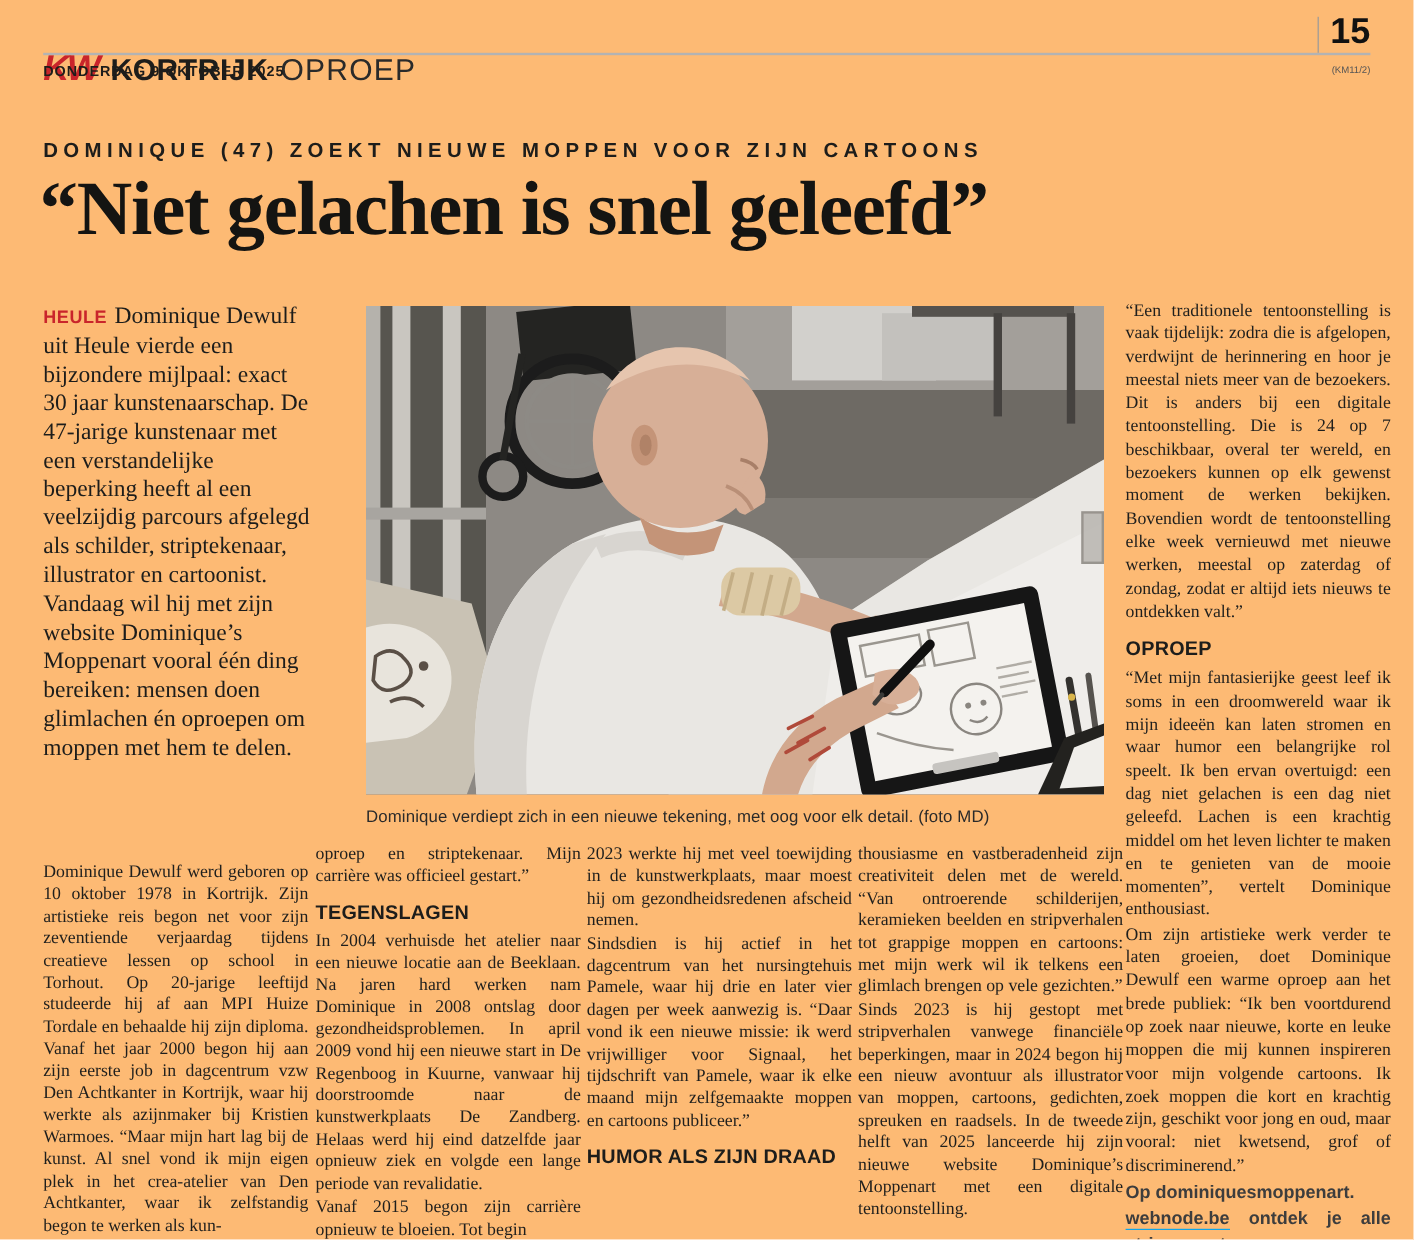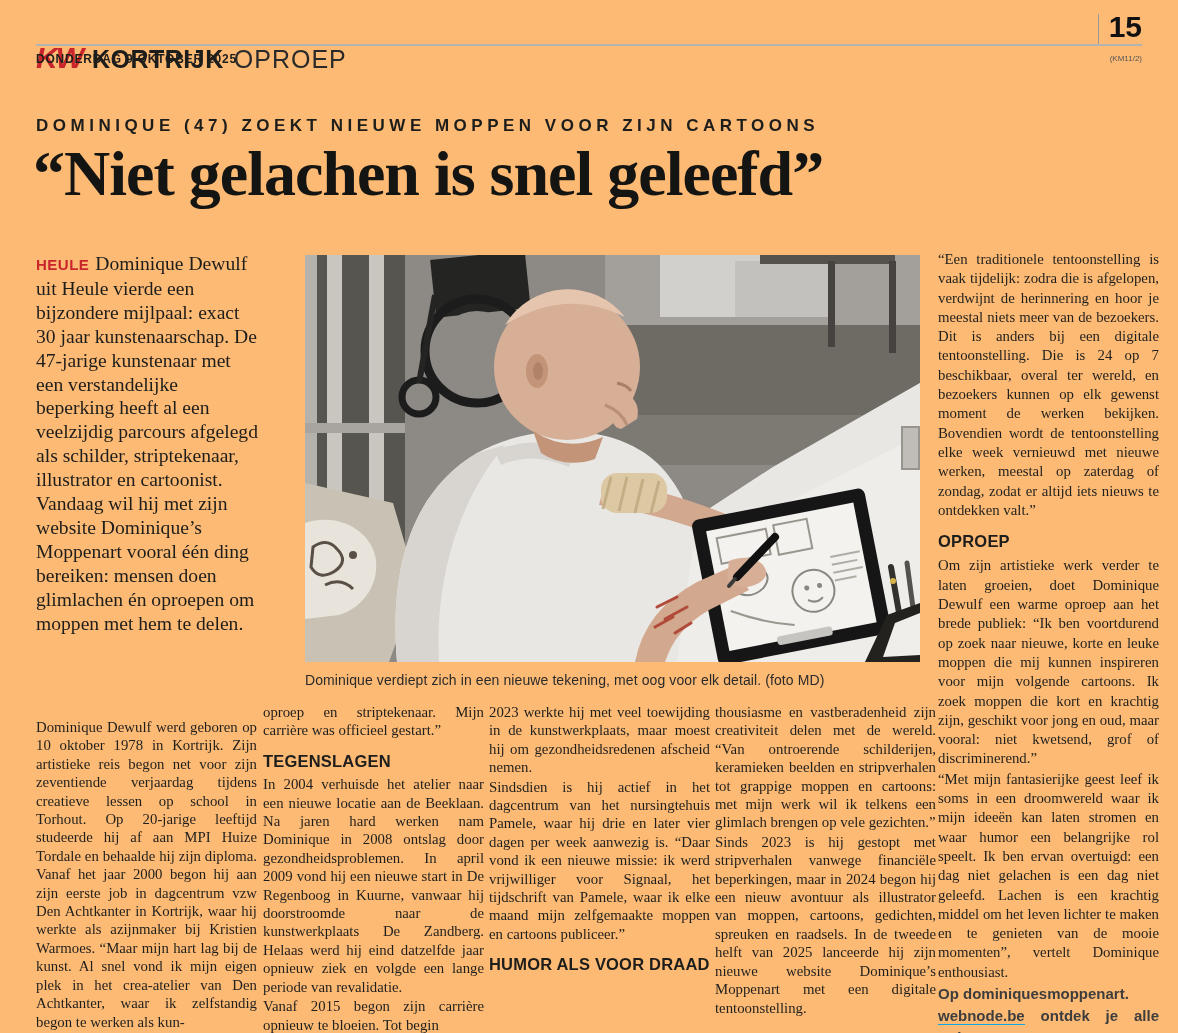--- a/index.html
+++ b/index.html
@@ -234,29 +234,29 @@
   <div class="bodycol col2">
     <p>oproep en striptekenaar. Mijn carrière was officieel gestart.”</p>
     <div class="subhead">TEGENSLAGEN</div>
     <p>In 2004 verhuisde het atelier naar een nieuwe locatie aan de Beeklaan. Na jaren hard werken nam Dominique in 2008 ontslag door gezondheidsproblemen. In april 2009 vond hij een nieuwe start in De Regenboog in Kuurne, vanwaar hij doorstroomde naar de kunstwerkplaats De Zandberg. Helaas werd hij eind datzelfde jaar opnieuw ziek en volgde een lange periode van revalidatie.</p>
     <p>Vanaf 2015 begon zijn carrière opnieuw te bloeien. Tot begin</p>
   </div>
 
   <div class="bodycol col3">
     <p>2023 werkte hij met veel toewijding in de kunstwerkplaats, maar moest hij om gezondheidsredenen afscheid nemen.</p>
     <p>Sindsdien is hij actief in het dagcentrum van het nursingtehuis Pamele, waar hij drie en later vier dagen per week aanwezig is. “Daar vond ik een nieuwe missie: ik werd vrijwilliger voor Signaal, het tijdschrift van Pamele, waar ik elke maand mijn zelfgemaakte moppen en cartoons publiceer.”</p>
-    <div class="subhead">HUMOR ALS VOOR DRAAD</div>
+    <div class="subhead">HUMOR ALS ZIJN DRAAD</div>
   </div>
 
   <div class="bodycol col4">
     <p>thousiasme en vastberadenheid zijn creativiteit delen met de wereld. “Van ontroerende schilderijen, keramieken beelden en stripverhalen tot grappige moppen en cartoons: met mijn werk wil ik telkens een glimlach brengen op vele gezichten.”</p>
     <p>Sinds 2023 is hij gestopt met stripverhalen vanwege financiële beperkingen, maar in 2024 begon hij een nieuw avontuur als illustrator van moppen, cartoons, gedichten, spreuken en raadsels. In de tweede helft van 2025 lanceerde hij zijn nieuwe website Dominique’s Moppenart met een digitale tentoonstelling.</p>
   </div>
 
   <div class="bodycol col5">
     <p>“Een traditionele tentoonstelling is vaak tijdelijk: zodra die is afgelopen, verdwijnt de herinnering en hoor je meestal niets meer van de bezoekers. Dit is anders bij een digitale tentoonstelling. Die is 24 op 7 beschikbaar, overal ter wereld, en bezoekers kunnen op elk gewenst moment de werken bekijken. Bovendien wordt de tentoonstelling elke week vernieuwd met nieuwe werken, meestal op zaterdag of zondag, zodat er altijd iets nieuws te ontdekken valt.”</p>
     <div class="subhead">OPROEP</div>
+    <p>“Met mijn fantasierijke geest leef ik soms in een droomwereld waar ik mijn ideeën kan laten stromen en waar humor een belangrijke rol speelt. Ik ben ervan overtuigd: een dag niet gelachen is een dag niet geleefd. Lachen is een krachtig middel om het leven lichter te maken en te genieten van de mooie momenten”, vertelt Dominique enthousiast.</p>
     <p>Om zijn artistieke werk verder te laten groeien, doet Dominique Dewulf een warme oproep aan het brede publiek: “Ik ben voortdurend op zoek naar nieuwe, korte en leuke moppen die mij kunnen inspireren voor mijn volgende cartoons. Ik zoek moppen die kort en krachtig zijn, geschikt voor jong en oud, maar vooral: niet kwetsend, grof of discriminerend.”</p>
-    <p>“Met mijn fantasierijke geest leef ik soms in een droomwereld waar ik mijn ideeën kan laten stromen en waar humor een belangrijke rol speelt. Ik ben ervan overtuigd: een dag niet gelachen is een dag niet geleefd. Lachen is een krachtig middel om het leven lichter te maken en te genieten van de mooie momenten”, vertelt Dominique enthousiast.</p>
     <p class="website-note"><span>Op dominiquesmoppenart.</span><br><span class="website-link">webnode.be</span><span> ontdek je alle strips, cartoons, moppen en poëzie, en kan je je mop doorsturen via het contactformulier.</span></p>
   </div>
 
 </div>
 
 </body></html>

